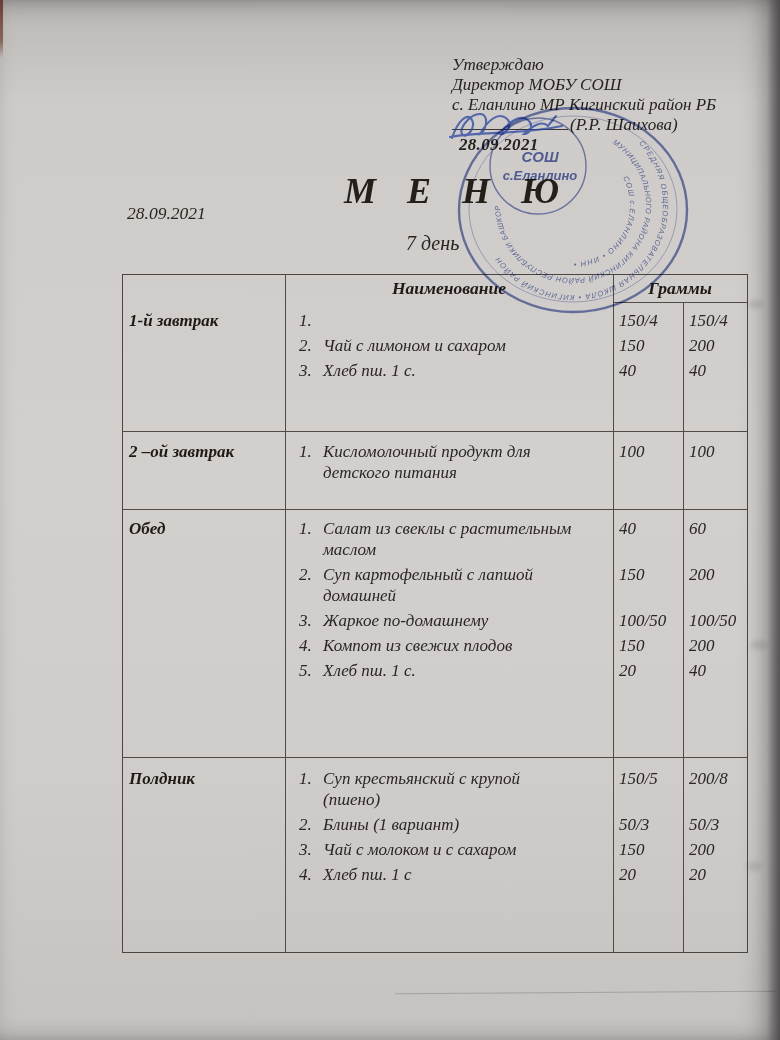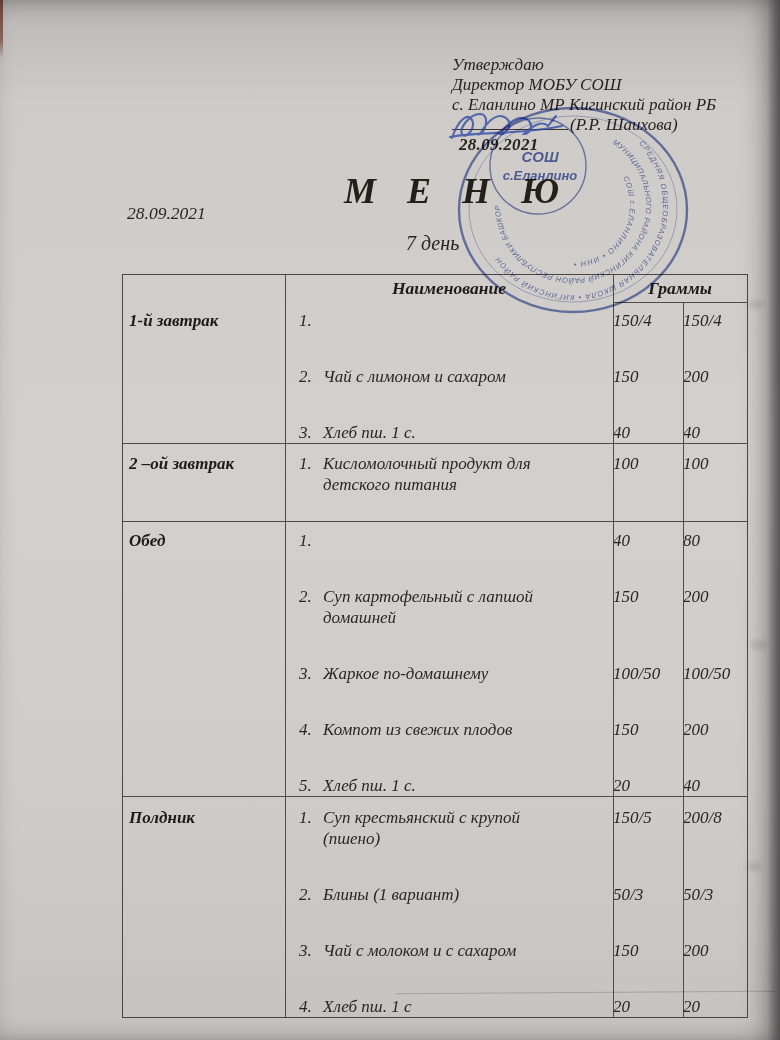--- a/index.html
+++ b/index.html
@@ -32,28 +32,28 @@
   .vline{position:absolute;width:1px;background:#504b47;top:0;bottom:0;z-index:6;}
   .vl1{left:162px;} .vl2{left:490px;} .vl3{left:560px;top:27px;}
   .hl-grams{position:absolute;left:490px;right:0;top:27px;height:1px;background:#504b47;z-index:6;}
 
   .hrow1{display:grid;grid-template-columns:162px 328px 134px;height:27px;align-items:center;}
   .hrow1 .hname{text-align:center;font-weight:bold;font-size:17.5px;color:#1f1a16;}
   .hrow1 .hgrams{text-align:center;font-weight:bold;font-size:17.5px;color:#1f1a16;}
   .hrow2{display:grid;grid-template-columns:162px 328px 70px 64px;height:19px;align-items:center;border-bottom:1px solid #504b47;}
   .hrow2 .age{font-weight:bold;font-size:14.5px;text-align:center;color:#1f1a16;}
 
-  .meal-row{display:grid;grid-template-columns:162px 328px 70px 64px;row-gap:35px;align-content:start;
+  .meal-row{display:grid;grid-template-columns:162px 328px 70px 64px;row-gap:4px;align-content:start;
             border-bottom:1px solid #504b47;position:relative;}
   .meal-row.last{border-bottom:none;}
   .meal-name{grid-column:1;grid-row:1;font-weight:bold;font-size:17px;padding:0 4px 0 6px;color:#1f1a16;line-height:21px;}
   .item{grid-column:2;display:flex;padding-left:14px;font-size:17px;line-height:21px;align-self:start;}
   .item .num{flex:0 0 24px;}
   .item .itxt{white-space:pre-line;}
-  .g{font-size:17px;line-height:21px;align-self:start;}
+  .g{font-size:17px;line-height:21px;align-self:start;padding-left:6px;}
   .g.c3{grid-column:3;} .g.c4{grid-column:4;}
   .r1{grid-row:1;} .r2{grid-row:2;} .r3{grid-row:3;} .r4{grid-row:4;} .r5{grid-row:5;}
 </style>
 </head>
 <body>
 
 <div class="page">
   <div class="left-edge"></div>
   <div class="right-edge"></div>
   <div class="crease"></div>
@@ -147,23 +147,25 @@
 детского питания</span>
         </div>
       <div class="g c3 r1">100</div>
       <div class="g c4 r1">100</div>
     </div>
 
     <div class="meal-row" style="min-height:239px;padding-top:8px;">
       <div class="meal-name">Обед</div>
       <div class="item r1">
           <span class="num">1.</span>
+          <span class="itxt">Салат из свеклы с растительным
+маслом</span>
         </div>
       <div class="g c3 r1">40</div>
-      <div class="g c4 r1">80</div>
+      <div class="g c4 r1">60</div>
       <div class="item r2">
           <span class="num">2.</span>
           <span class="itxt">Суп картофельный с лапшой
 домашней</span>
         </div>
       <div class="g c3 r2">150</div>
       <div class="g c4 r2">200</div>
       <div class="item r3">
           <span class="num">3.</span>
           <span class="itxt">Жаркое по-домашнему</span>

